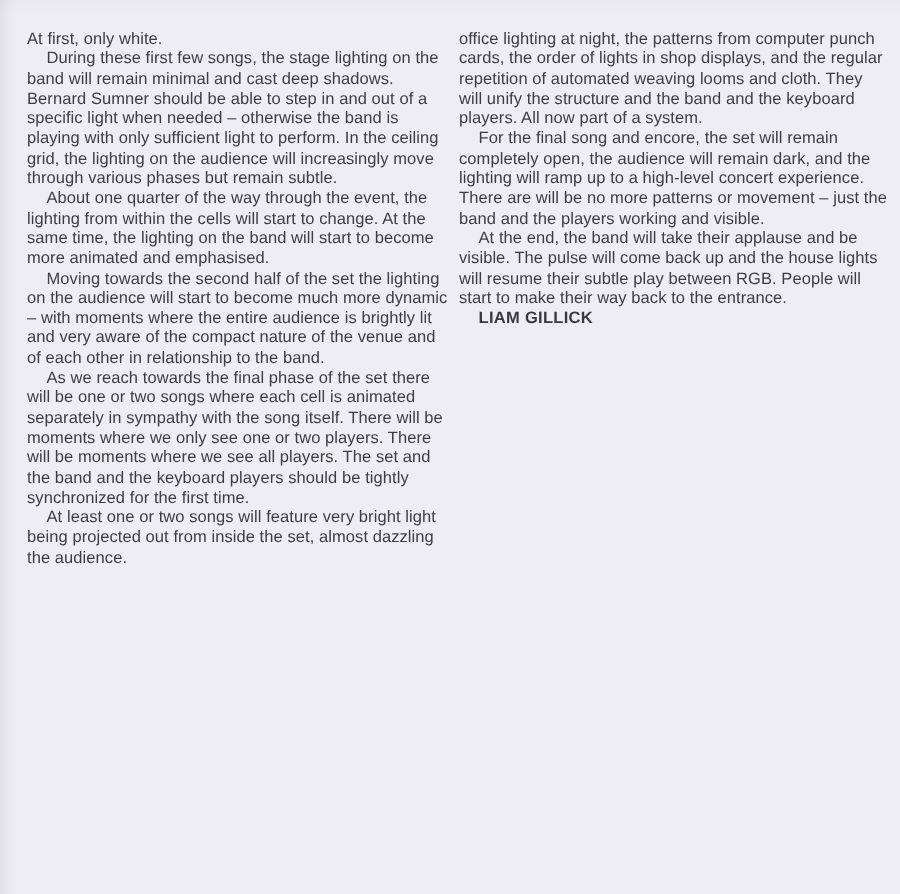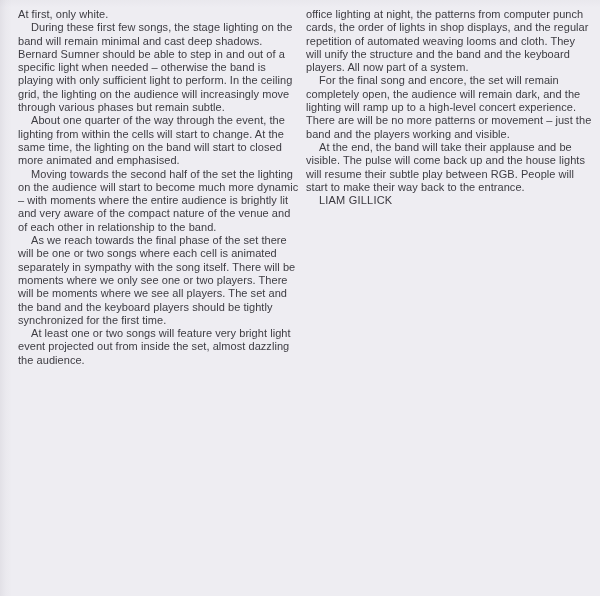--- a/index.html
+++ b/index.html
@@ -17,21 +17,21 @@
   .page {
     position: absolute;
     inset: 0;
     background:
       linear-gradient(to right, rgba(120,115,130,0.10) 0px, rgba(120,115,130,0.03) 6px, rgba(120,115,130,0) 12px),
       linear-gradient(to bottom, rgba(120,115,130,0.04) 0px, rgba(120,115,130,0) 8px),
       #eeedf2;
   }
   .column {
     position: absolute;
-    top: 8px;
+    top: 20px;
     color: #3d3c42;
     font-size: 11px;
     line-height: 13.3px;
     letter-spacing: 0.05px;
   }
   .column.left {
     left: 18px;
     width: 281px;
   }
   .column.right {
@@ -40,36 +40,36 @@
   }
   .column p {
     margin: 0;
     text-indent: 13px;
   }
   .column p:first-child {
     text-indent: 0;
   }
   .signature {
     margin-top: 13.3px;
-    font-weight: normal;
+    font-weight: bold;
     color: #39383e;
     letter-spacing: 0.2px;
   }
 </style>
 </head>
 <body>
 
 <div class="page">
   <div class="column left">
       <p>At first, only white.</p>
       <p>During these first few songs, the stage lighting on the band will remain minimal and cast deep shadows. Bernard Sumner should be able to step in and out of a specific light when needed – otherwise the band is playing with only sufficient light to perform. In the ceiling grid, the lighting on the audience will increasingly move through various phases but remain subtle.</p>
-      <p>About one quarter of the way through the event, the lighting from within the cells will start to change. At the same time, the lighting on the band will start to closed more animated and emphasised.</p>
+      <p>About one quarter of the way through the event, the lighting from within the cells will start to change. At the same time, the lighting on the band will start to become more animated and emphasised.</p>
       <p>Moving towards the second half of the set the lighting on the audience will start to become much more dynamic – with moments where the entire audience is brightly lit and very aware of the compact nature of the venue and of each other in relationship to the band.</p>
       <p>As we reach towards the final phase of the set there will be one or two songs where each cell is animated separately in sympathy with the song itself. There will be moments where we only see one or two players. There will be moments where we see all players. The set and the band and the keyboard players should be tightly synchronized for the first time.</p>
-      <p>At least one or two songs will feature very bright light event projected out from inside the set, almost dazzling the audience.</p>
+      <p>At least one or two songs will feature very bright light being projected out from inside the set, almost dazzling the audience.</p>
     </div>
 
   <div class="column right">
     <div>
         <p>office lighting at night, the patterns from computer punch cards, the order of lights in shop displays, and the regular repetition of automated weaving looms and cloth. They will unify the structure and the band and the keyboard players. All now part of a system.</p>
         <p>For the final song and encore, the set will remain completely open, the audience will remain dark, and the lighting will ramp up to a high-level concert experience. There are will be no more patterns or movement – just the band and the players working and visible.</p>
         <p>At the end, the band will take their applause and be visible. The pulse will come back up and the house lights will resume their subtle play between RGB. People will start to make their way back to the entrance.</p>
       </div>
     <p class="signature">LIAM GILLICK</p>
   </div>

